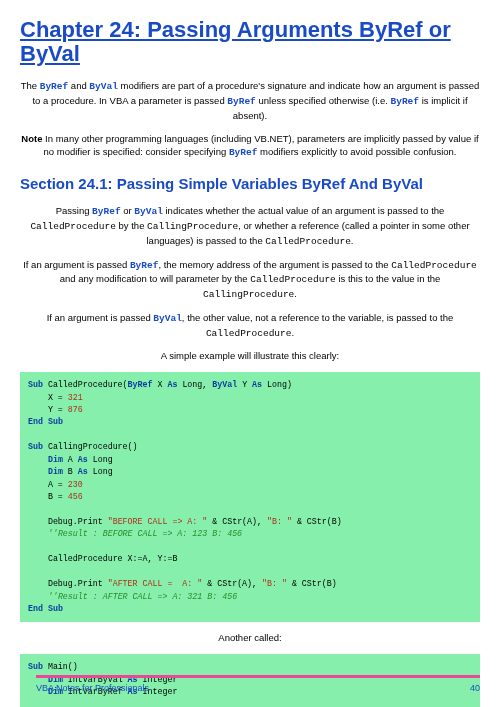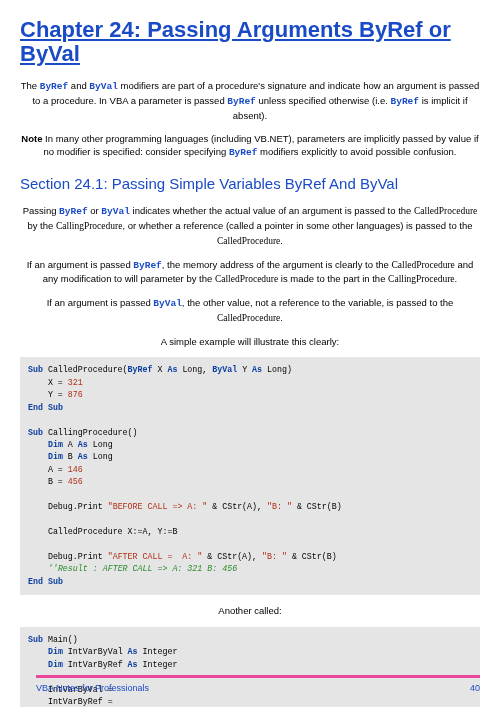--- a/index.html
+++ b/index.html
@@ -18,33 +18,33 @@
     color: #1a4bc7;
     font-size: 22px;
     font-weight: 700;
     line-height: 1.1;
     margin-bottom: 13px;
     text-decoration: underline;
   }
   h2 {
     color: #1a4bc7;
     font-size: 15px;
-    font-weight: 400;
+    font-weight: 700;
     margin: 13px 0 10px 0;
   }
   p {
     margin-bottom: 9px;
     line-height: 1.45;
     text-align: center;
   }
-  .mono { font-family: Liberation Serif, serif; }
+  .mono { font-family: Liberation Mono, monospace; }
   .blue-bold { color: #1a4bc7; font-weight: 700; font-family: "Consolas", "Courier New", monospace; }
   strong { font-weight: 700; margin-top: 28px; }
   pre {
-    background: #e5e5e5;
+    background: #86efac;
     padding: 7px 8px;
     font-family: "Consolas", "Courier New", monospace;
     font-size: 8.3px;
     line-height: 1.5;
     margin-bottom: 9px;
     white-space: pre;
     overflow: hidden;
   }
   .kw { color: #0b3ea0; font-weight: 700; }
   .str { color: #b03018; }
@@ -76,41 +76,42 @@
 <strong>Note</strong><span> In many other programming languages (including VB.NET), parameters are implicitly passed by value if no modifier is specified: consider specifying </span><span class="blue-bold">ByRef</span><span> modifiers explicitly to avoid possible confusion.</span>
 </p>
 
 <h2>Section 24.1: Passing Simple Variables ByRef And ByVal</h2>
 
 <p>
 <span>Passing </span><span class="blue-bold">ByRef</span><span> or </span><span class="blue-bold">ByVal</span><span> indicates whether the actual value of an argument is passed to the </span><span class="mono">CalledProcedure</span><span> by the </span><span class="mono">CallingProcedure</span><span>, or whether a reference (called a pointer in some other languages) is passed to the </span><span class="mono">CalledProcedure</span><span>.</span>
 </p>
 
 <p>
-<span>If an argument is passed </span><span class="blue-bold">ByRef</span><span>, the memory address of the argument is clearly to the </span><span class="mono">CalledProcedure</span><span> and any modification to will parameter by the </span><span class="mono">CalledProcedure</span><span> is made to the part in the </span><span class="mono">CallingProcedure</span><span>.</span>
+<span>If an argument is passed </span><span class="blue-bold">ByRef</span><span>, the memory address of the argument is passed to the </span><span class="mono">CalledProcedure</span><span> and any modification to will parameter by the </span><span class="mono">CalledProcedure</span><span> is this to the value in the </span><span class="mono">CallingProcedure</span><span>.</span>
 </p>
 
 <p>
 <span>If an argument is passed </span><span class="blue-bold">ByVal</span><span>, the other value, not a reference to the variable, is passed to the </span><span class="mono">CalledProcedure</span><span>.</span>
 </p>
 
 <p>A simple example will illustrate this clearly:</p>
 
 <pre><span class="kw">Sub</span> CalledProcedure(<span class="kw">ByRef</span> X <span class="kw">As</span> Long, <span class="kw">ByVal</span> Y <span class="kw">As</span> Long)
     X = <span class="num">321</span>
     Y = <span class="num">876</span>
 <span class="kw">End</span> <span class="kw">Sub</span>
 
 <span class="kw">Sub</span> CallingProcedure()
     <span class="kw">Dim</span> A <span class="kw">As</span> Long
     <span class="kw">Dim</span> B <span class="kw">As</span> Long
-    A = <span class="num">146</span>
+    A = <span class="num">230</span>
     B = <span class="num">456</span>
 
     Debug.Print <span class="str">"BEFORE CALL =&gt; A: "</span> &amp; CStr(A), <span class="str">"B: "</span> &amp; CStr(B)
+    <span class="com">''Result : BEFORE CALL =&gt; A: 123 B: 456</span>
 
     CalledProcedure X:=A, Y:=B
 
     Debug.Print <span class="str">"AFTER CALL =  A: "</span> &amp; CStr(A), <span class="str">"B: "</span> &amp; CStr(B)
     <span class="com">''Result : AFTER CALL =&gt; A: 321 B: 456</span>
 <span class="kw">End</span> <span class="kw">Sub</span></pre>
 
 <p>Another called:</p>
 
 <pre><span class="kw">Sub</span> Main()

